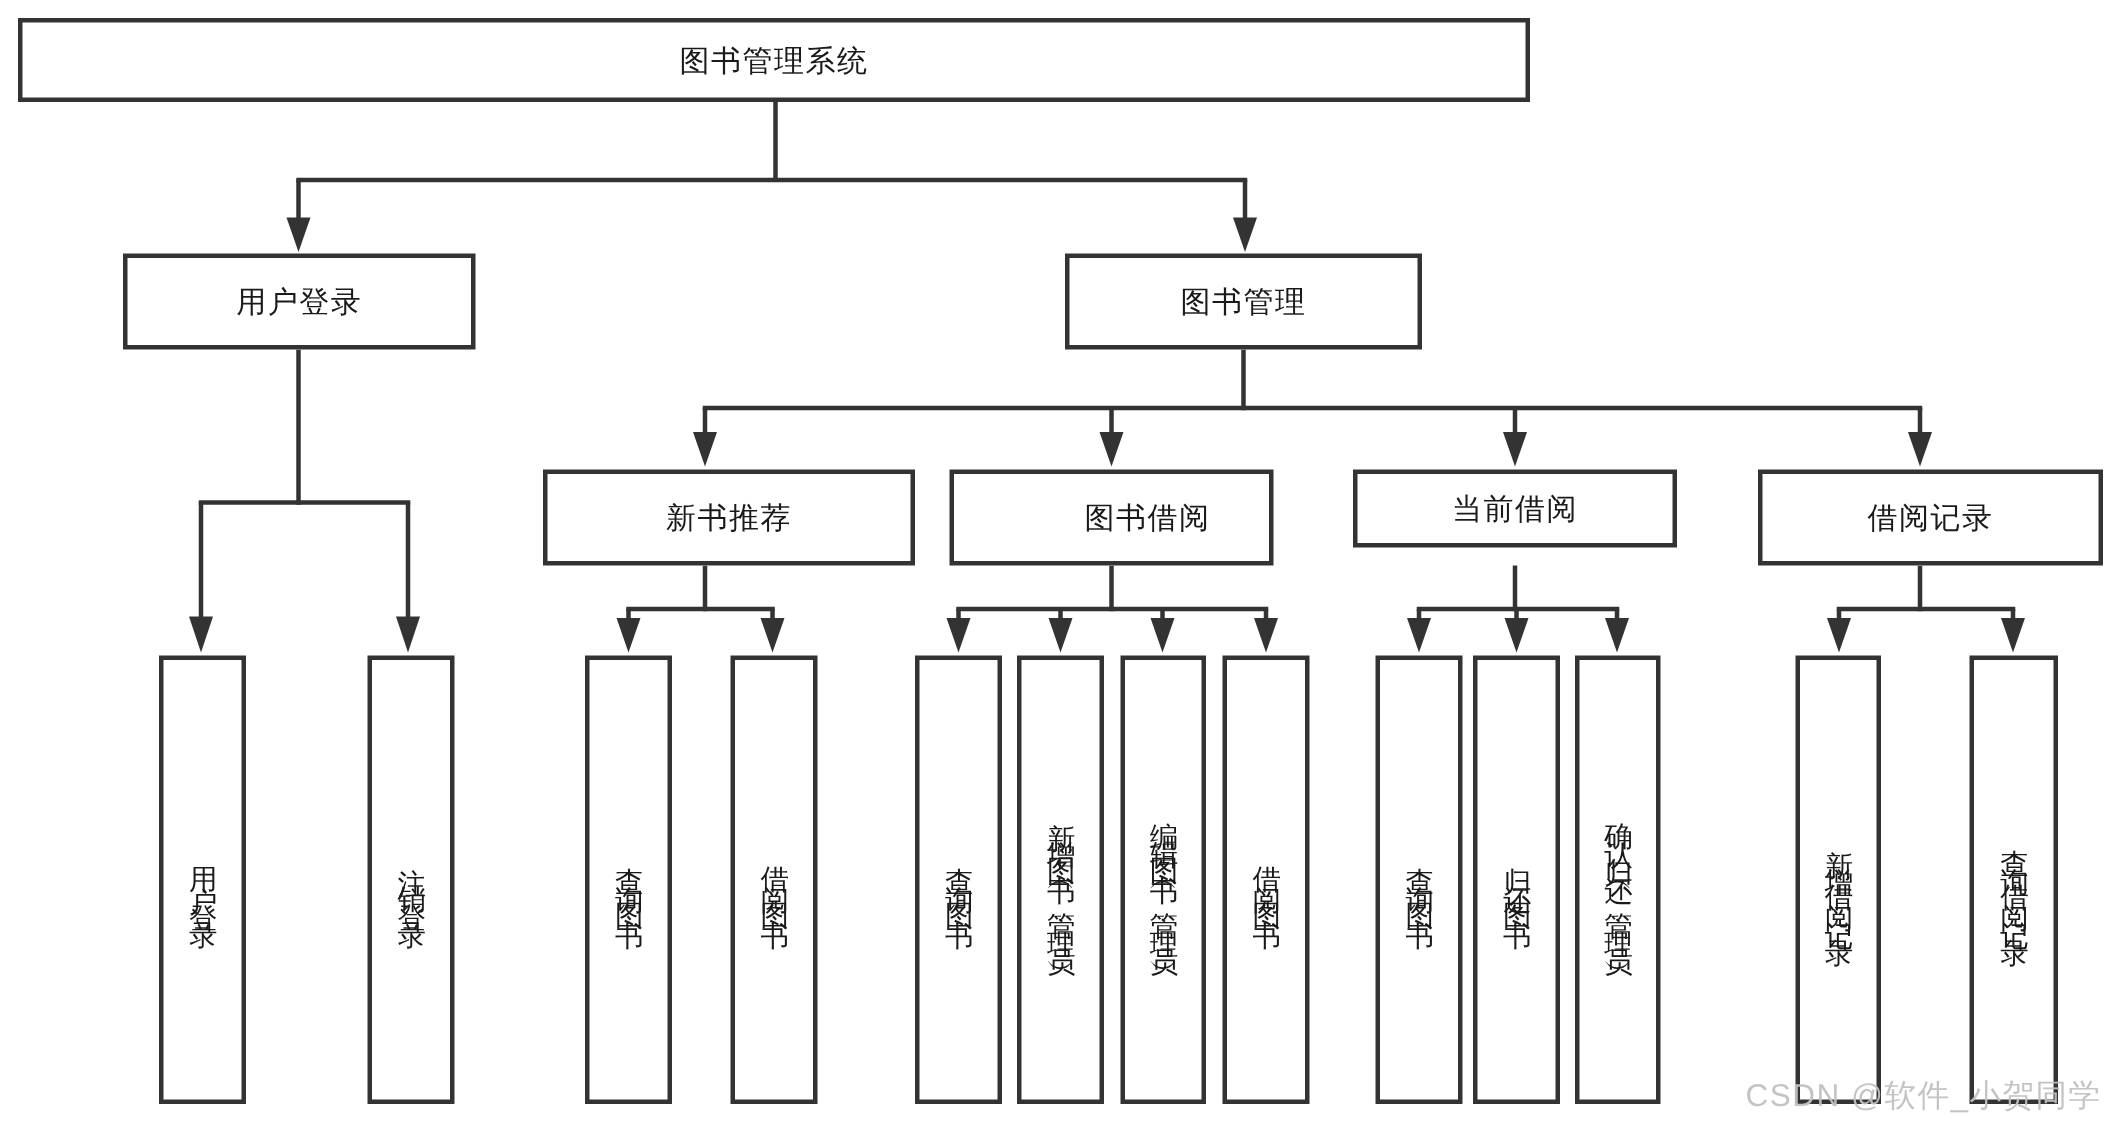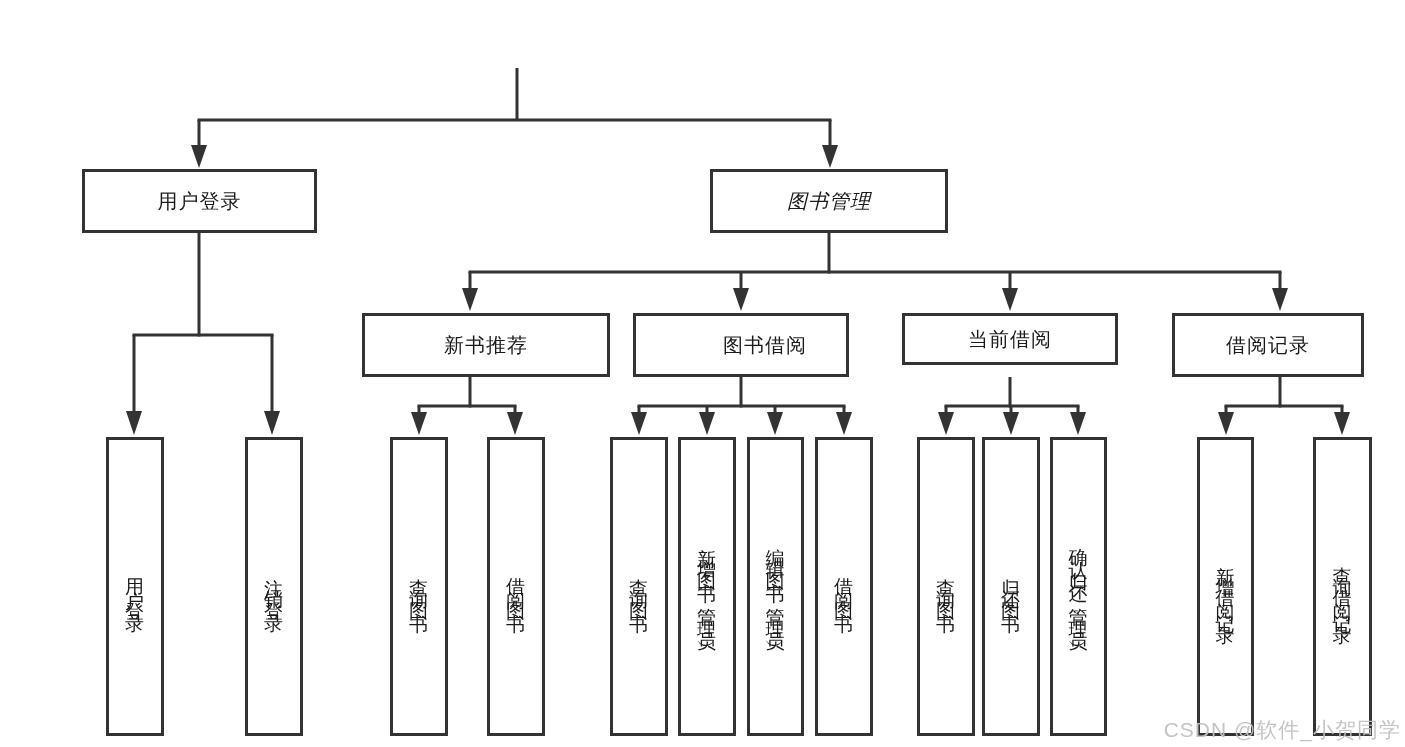--- a/index.html
+++ b/index.html
@@ -110,38 +110,41 @@
     <polygon points="1070,412 1086,412 1078,435"></polygon>
 
     <line x1="1280" y1="377" x2="1280" y2="407.5"></line>
     <line x1="1224.5" y1="406" x2="1343.5" y2="406"></line>
     <line x1="1226" y1="406" x2="1226" y2="414"></line>
     <polygon points="1218,412 1234,412 1226,435"></polygon>
     <line x1="1342" y1="406" x2="1342" y2="414"></line>
     <polygon points="1334,412 1350,412 1342,435"></polygon>
   </svg>
 
+  <div class="box" style="left:12px; top:12px; width:1008px; height:56px;">
+    <span>图书管理系统</span>
+  </div>
 
   <div class="box" style="left:82px; top:169px; width:235px; height:64px;">
     <span>用户登录</span>
   </div>
-  <div class="box" style="left:710px; top:169px; width:238px; height:64px;font-style:italic;">
+  <div class="box" style="left:710px; top:169px; width:238px; height:64px;">
     <span>图书管理</span>
   </div>
 
   <div class="box" style="left:362px; top:313px; width:248px; height:64px;">
     <span>新书推荐</span>
   </div>
   <div class="box" style="left:633px; top:313px; width:216px; height:64px;padding-left:48px;">
     <span>图书借阅</span>
   </div>
   <div class="box" style="left:902px; top:313px; width:216px; height:52px;">
     <span>当前借阅</span>
   </div>
-  <div class="box" style="left:1172px; top:313px; width:192px; height:64px;">
+  <div class="box" style="left:1172px; top:313px; width:230px; height:64px;">
     <span>借阅记录</span>
   </div>
 
   <div class="box leaf" style="left:106px; top:437px; width:58px; height:299px;">
     <span>用户登录</span>
   </div>
   <div class="box leaf" style="left:245px; top:437px; width:58px; height:299px;">
     <span>注销登录</span>
   </div>
 

